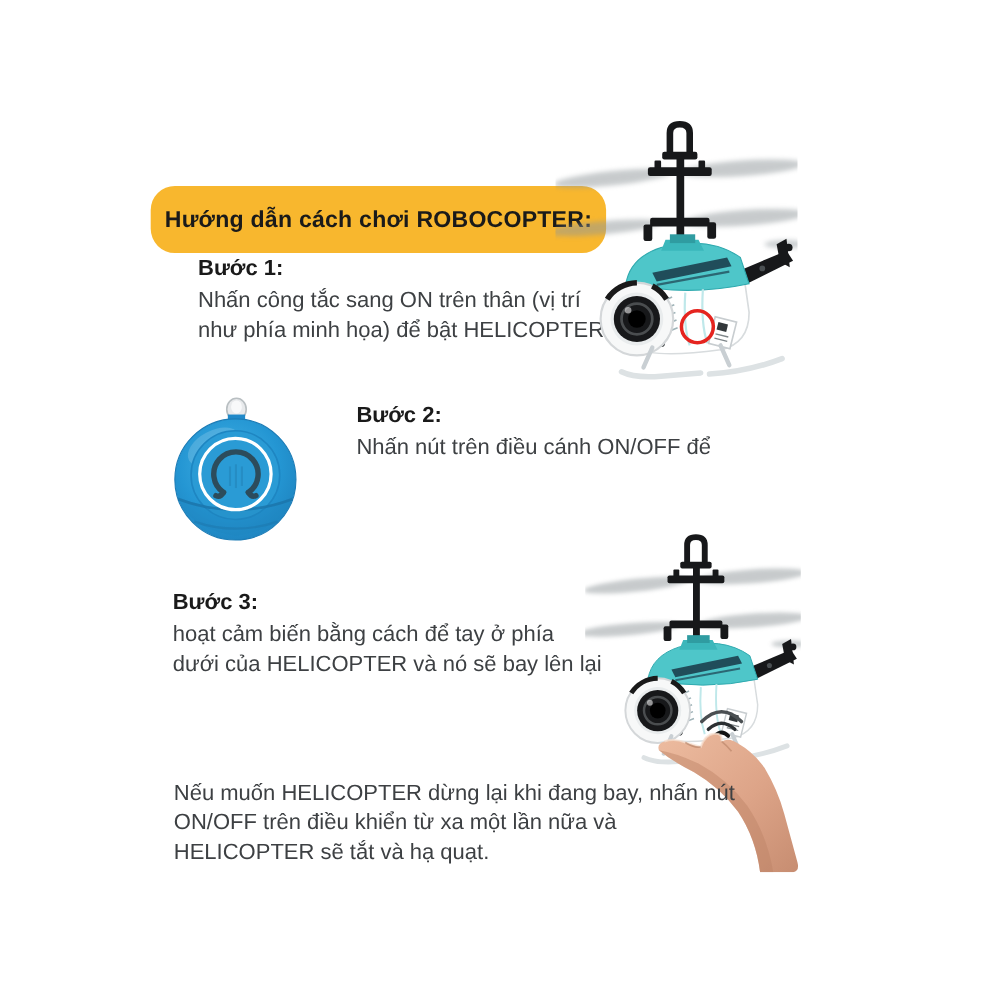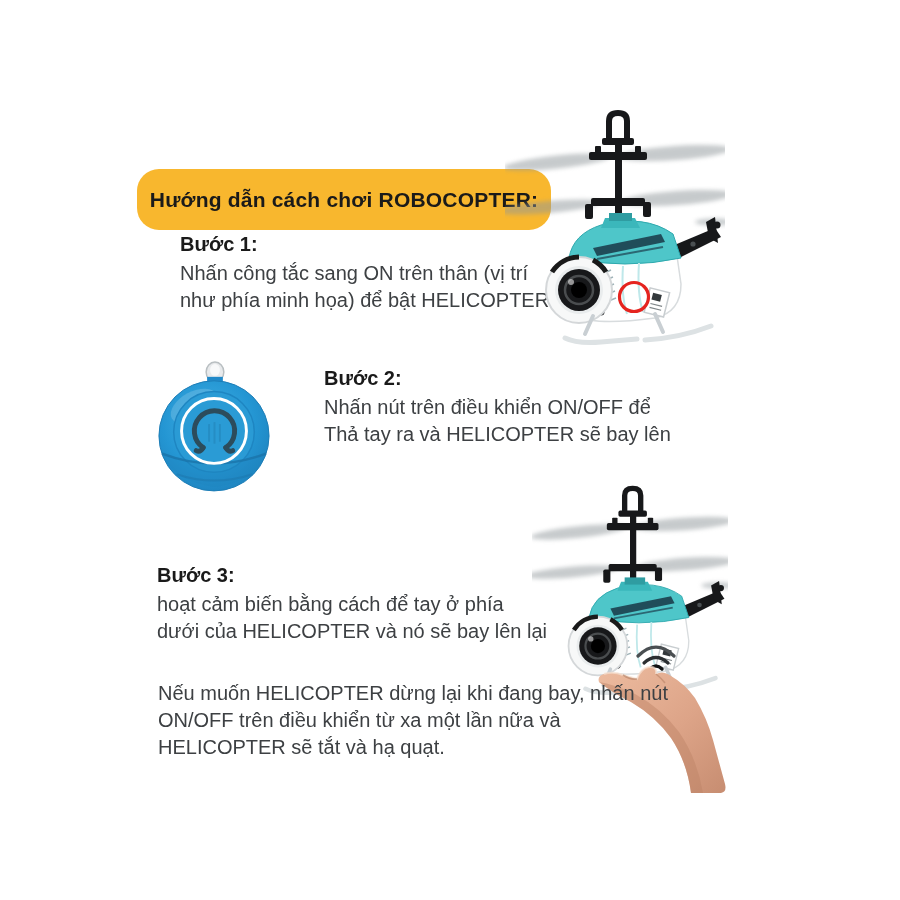--- a/index.html
+++ b/index.html
@@ -18,21 +18,21 @@
   .banner{
     position:absolute;left:137px;top:169px;height:61px;width:414px;
     background:var(--banner-bg);border-radius:22px;
     display:flex;align-items:center;justify-content:center;
     font-size:21px;font-weight:800;color:var(--heading-text);letter-spacing:.2px;
     box-sizing:border-box;padding:0 10px;white-space:nowrap;
   }
   .step{position:absolute;}
   .step-heading{font-size:20px;font-weight:800;color:var(--heading-text);line-height:25px;margin-bottom:3px;}
   .step-line,.note-line{font-size:20px;color:var(--body-text);line-height:27px;white-space:nowrap;}
-  .note{position:absolute;left:158px;top:680px;}
+  .note{position:absolute;left:158px;top:708px;}
   .art{position:absolute;}
 </style>
 </head>
 <body>
 
 <div id="page">
 
   <svg width="0" height="0" style="position:absolute" aria-hidden="true">
     <defs>
       <filter id="blurF" x="-40%" y="-300%" width="180%" height="700%">
@@ -151,25 +151,24 @@
     </g>
     <g stroke="#1B6E9E" stroke-width="2" opacity="0.3">
       <path d="M55 64 L55 82"></path>
         <path d="M60.5 62 L60.5 84"></path>
         <path d="M66 64 L66 82"></path>
     </g>
   </svg>
 
   <div class="step" style="left:303px;top:366px;margin-left:21px;">
     <div class="step-heading">Bước 2:</div>
-    <div class="step-line">Nhấn nút trên điều khiển ON/OFF để</div>
-    <div class="step-line">Thả tay ra và HELICOPTER sẽ bay lên</div>
-  </div>
-
-  <div class="step" style="left:157px;top:563px;">
+    <div class="step-line">Nhấn nút trên điều cánh ON/OFF để</div>
+  </div>
+
+  <div class="step" style="left:157px;top:536px;">
     <div class="step-heading">Bước 3:</div>
     <div class="step-line">hoạt cảm biến bằng cách để tay ở phía</div>
     <div class="step-line">dưới của HELICOPTER và nó sẽ bay lên lại</div>
   </div>
 
   <svg class="art" style="left:532px;top:482px;" width="196" height="214" viewBox="0 0 220 240">
     <use href="#heli-art"></use>
   </svg>
 
   <svg class="art" style="left:634px;top:643px;" width="44" height="30" viewBox="0 0 44 30" fill="none" stroke-linecap="round">

